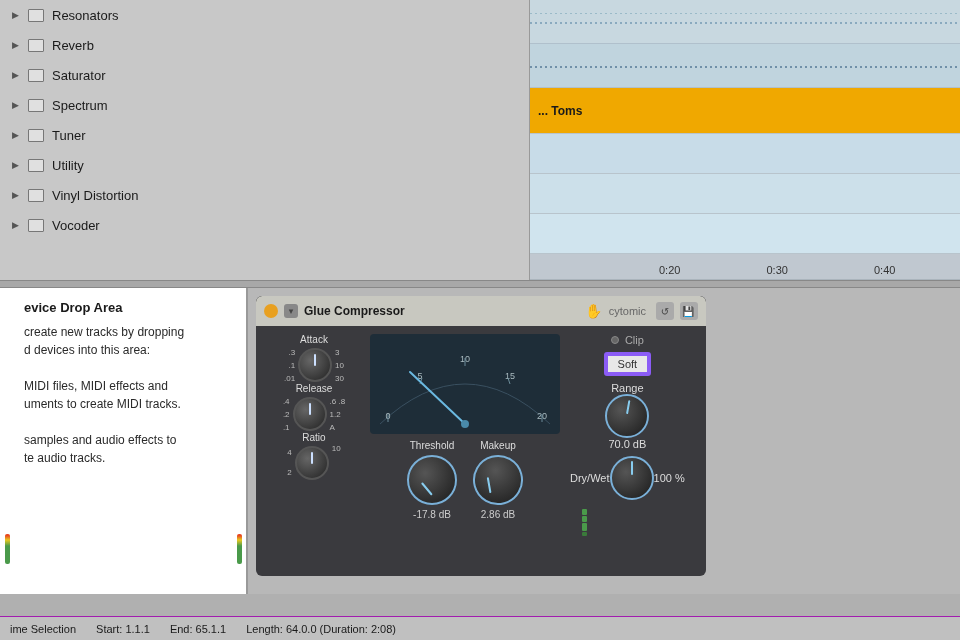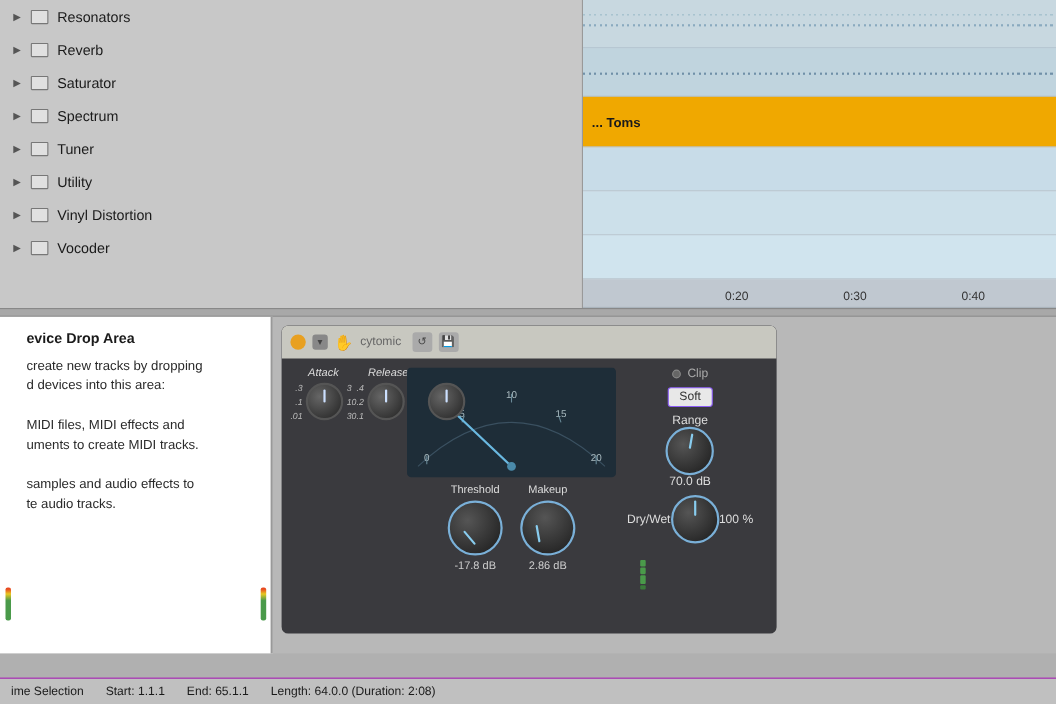--- a/index.html
+++ b/index.html
@@ -325,21 +325,21 @@
       border-radius: 50%;
       background: #666;
       border: 1px solid #888;
     }
     .clip-label {
       font-size: 11px;
       color: #aaa;
     }
     .soft-button {
       background: #e8e8e8;
-      border: 1px solid #8b5cf6;
+      border: 4px solid #8b5cf6;
       border-radius: 3px;
       padding: 2px 10px;
       font-size: 11px;
       color: #333;
       cursor: pointer;
     }
     .range-section {
       display: flex;
       flex-direction: column;
       align-items: center;
@@ -425,24 +425,23 @@
       right: 0;
     }
 
     
     .vu-meter-svg {
       width: 190px;
       height: 100px;
     }
     .plugin-controls-left {
       display: flex;
-      flex-direction: row;
+      flex-direction: column;
       gap: 0px;
       width: 100px;
-      font-style: italic;
     }
     .plugin-display-center {
       display: flex;
       flex-direction: column;
       align-items: center;
       gap: 6px;
     }
     .plugin-controls-right {
       display: flex;
       flex-direction: column;
@@ -568,20 +567,21 @@
       <div style="width:5px; height:30px; background: linear-gradient(to top, #4a9a4a 60%, #e8c820 80%, #e84820 95%); border-radius:2px;"></div>
     </div>
   </div>
 
   <div class="plugin-area">
     <div class="glue-compressor">
 
       <div class="plugin-header">
         <div class="plugin-power-btn"></div>
         <div class="plugin-expand-btn">▾</div>
+        <span class="plugin-title">Glue Compressor</span>
         <span class="plugin-icon">✋</span>
         <span class="plugin-brand">cytomic</span>
         <div class="plugin-header-btn">↺</div>
         <div class="plugin-header-btn">💾</div>
       </div>
 
       <div class="plugin-body">
 
         <div class="plugin-controls-left">
 

